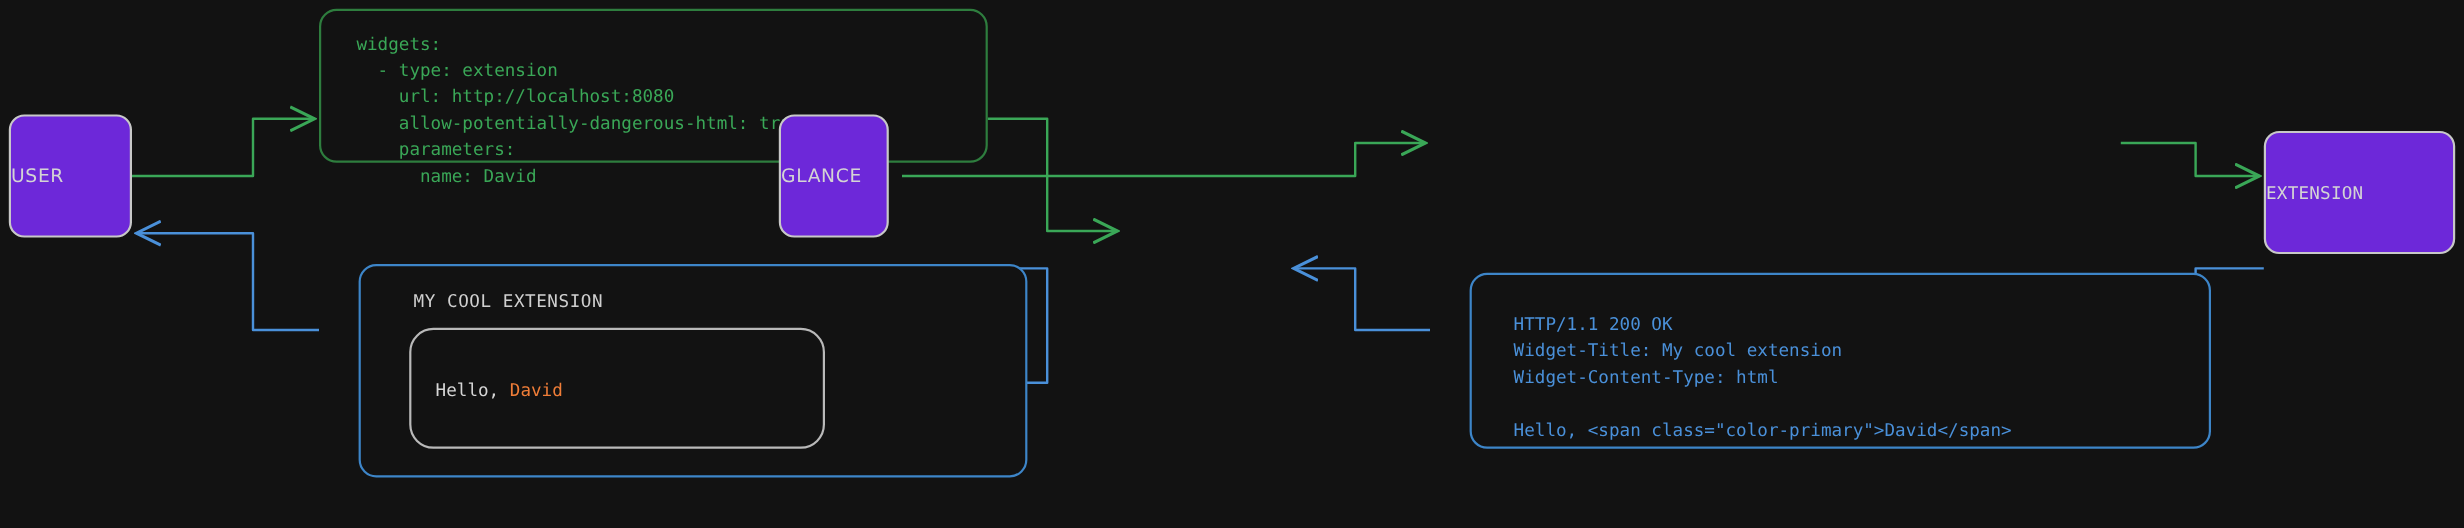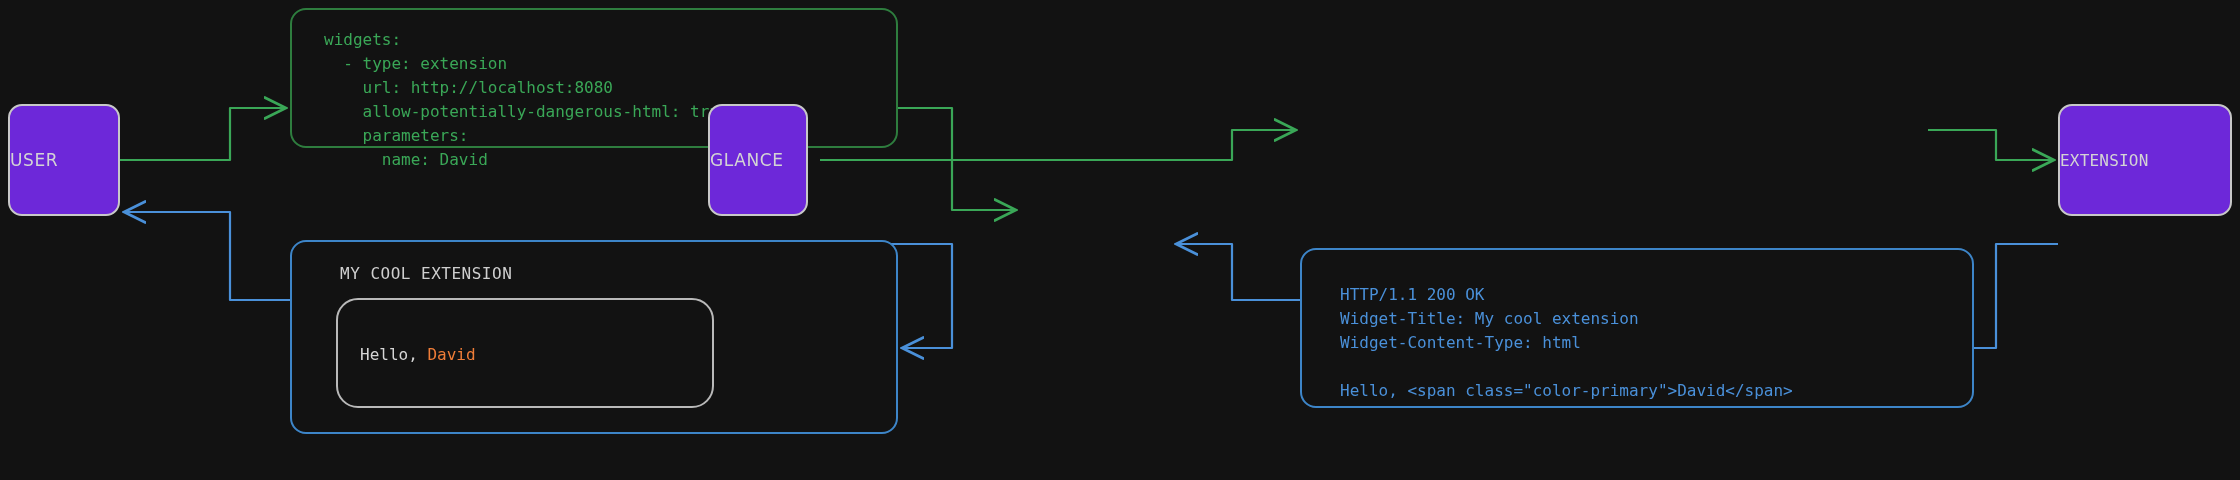--- a/index.html
+++ b/index.html
@@ -40,33 +40,33 @@
     letter-spacing: 0.6px;
     z-index: 3;
   }
   .actor.mono {
     font-family: "DejaVu Sans Mono", monospace;
     font-size: 16px;
     letter-spacing: 0.2px;
   }
   #node-user      { left: 8px;    top: 104px; width: 112px; height: 112px; }
   #node-glance    { left: 708px;  top: 104px; width: 100px; height: 112px; }
-  #node-extension { left: 2058px; top: 104px; width: 174px; height: 112px; }
+  #node-extension { left: 2058px; top: 119px; width: 174px; height: 112px; }
 
   
   .msgbox {
     position: absolute;
     box-sizing: border-box;
     border-radius: 16px;
     background: #121212;
     border: 2px solid;
     z-index: 2;
   }
   .msgbox.green { border-color: #2e7d3e; padding-left: 40px; }
-  .msgbox.blue  { border-color: #3d85c8; }
+  .msgbox.blue  { border-color: #3d85c8; margin-left: 36px; }
 
   .code {
     margin: 0;
     white-space: pre;
     font-family: "DejaVu Sans Mono", monospace;
     font-size: 16px;
     line-height: 24px;
   }
   .code.green { color: #3aa757; }
   .code.blue  { color: #4a90d9; }

